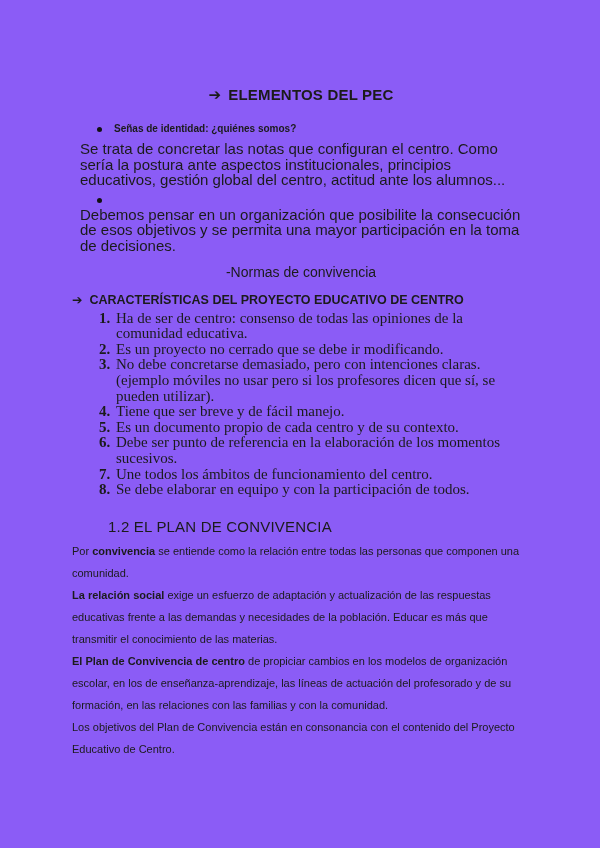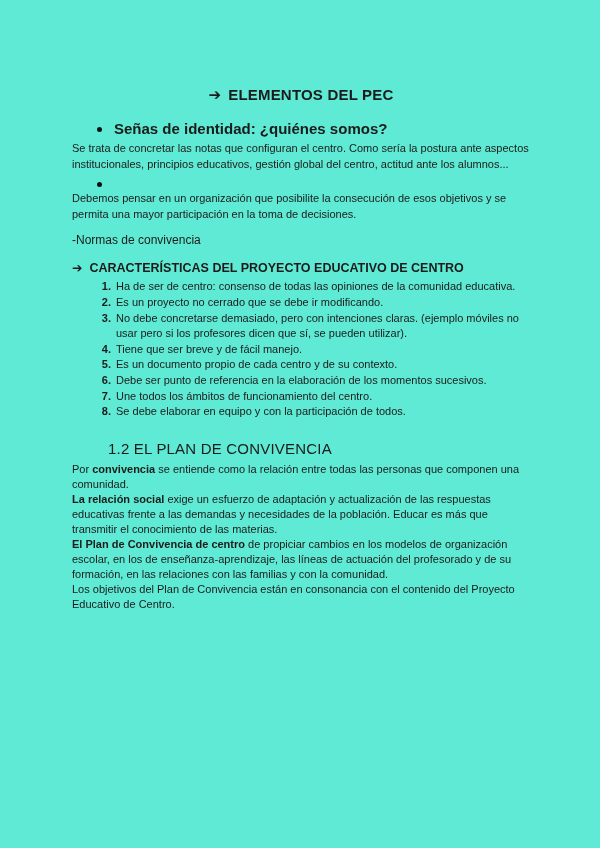--- a/index.html
+++ b/index.html
@@ -6,83 +6,85 @@
   html, body { margin: 0; padding: 0; }
   body {
     background: #ffffff;
     font-family: "Liberation Sans", "DejaVu Sans", sans-serif;
     color: #1b1b1b;
   }
   .page {
     position: relative;
     width: 600px;
     height: 848px;
-    background: #5eead4;
+    background: #8b5cf6;
     padding: 86px 70px 0 72px;
     overflow: hidden;
   }
   .doc-title {
     margin: 0 0 17px 0;
     text-align: center;
     font-size: 15px;
     font-weight: 700;
     letter-spacing: 0.2px;
   }
   .arrow { margin-right: 7px; }
   .bullet-section { margin-top: 10px; }
   .bullet-section.first { margin-top: 0; }
   .bullet-heading {
     display: flex;
     align-items: center;
     padding-left: 25px;
     font-weight: 700;
-    font-size: 15px;
+    font-size: 10px;
     line-height: 16px;
   }
   .dot {
     width: 5px; height: 5px;
     border-radius: 50%;
     background: #111;
     margin-right: 12px;
     flex: none;
   }
   .body-text {
-    margin: 4px 0 0 0;
-    font-size: 11px;
+    margin: 4px 0 0 8px;
+    font-size: 15px;
     line-height: 15.6px;
   }
   .note {
     margin: 10px 0 0 0;
-    font-size: 12px;
+    font-size: 14px;
     line-height: 16px;
+    text-align: center;
   }
   .heading2 {
     margin: 12px 0 0 0;
     font-size: 12.5px;
     font-weight: 700;
     line-height: 16px;
   }
   .char-list {
     margin: 3px 0 0 0;
     padding-left: 42px;
-    font-size: 11px;
+    font-size: 15px;
     line-height: 15.6px;
+    font-family: Liberation Serif, serif;
   }
   .char-list li { padding-left: 2px; }
   .char-list li::marker { font-weight: 700; }
   .plan-heading {
     margin: 20px 0 5px 36px;
     font-size: 15px;
     font-weight: 400;
     letter-spacing: 0.2px;
   }
   .plan-p {
     margin: 0;
     font-size: 11px;
-    line-height: 15px;
+    line-height: 22px;
   }
   .plan-p b { font-weight: 700; }
 </style>
 </head>
 <body>
 
 <div class="page">
 
   <h1 class="doc-title"><span class="arrow">➔</span><span>ELEMENTOS DEL PEC</span></h1>
 

